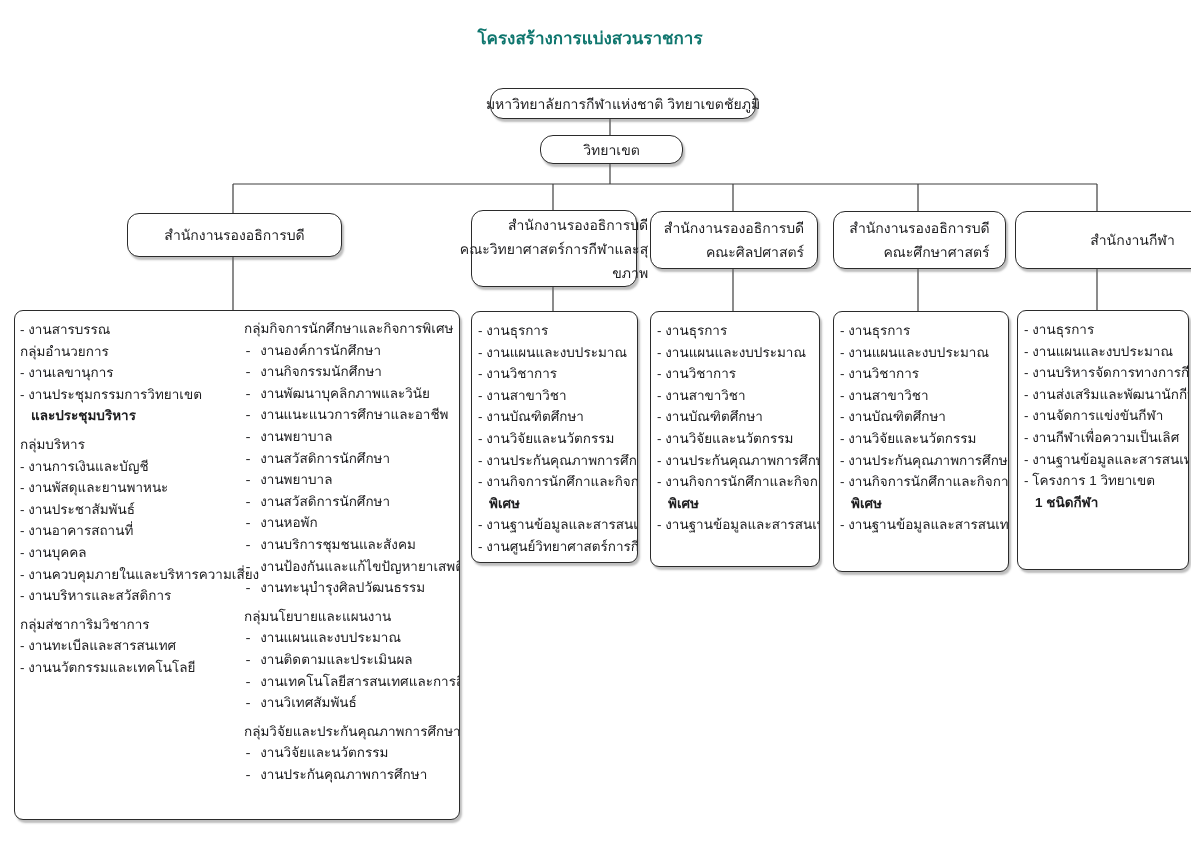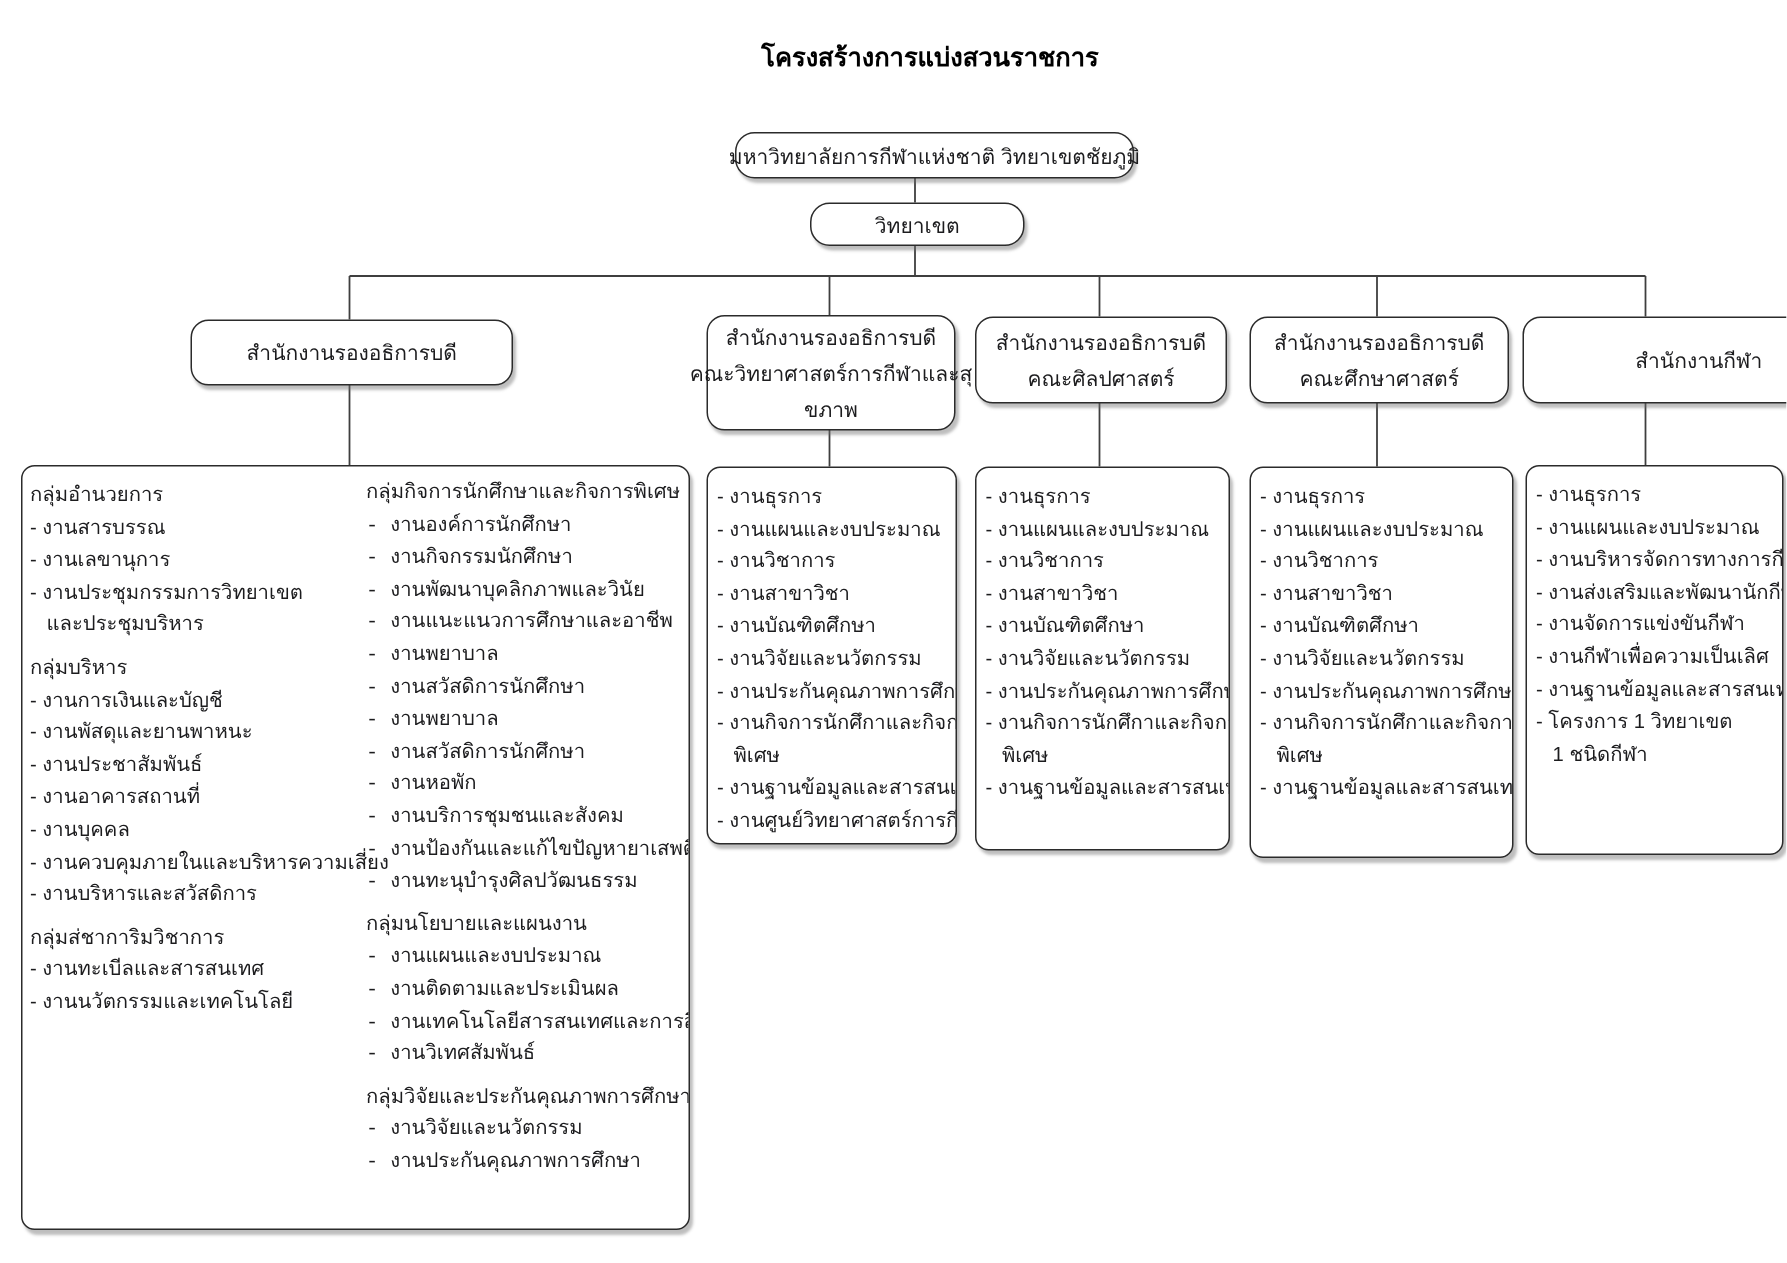--- a/index.html
+++ b/index.html
@@ -2,26 +2,26 @@
 <html><head>
 <meta charset="utf-8">
 <style>
   html,body{margin:0;padding:0;background:#ffffff;}
   .canvas{
     position:relative;width:1191px;height:842px;background:#ffffff;overflow:hidden;
     font-family:"Liberation Sans","DejaVu Sans",sans-serif;color:#1c1c1e;
   }
   svg.wires{position:absolute;left:0;top:0;width:1191px;height:842px;pointer-events:none;}
   .title{
-    position:absolute;left:620px;top:24px;transform:translateX(-50%);
-    font-size:17px;font-weight:bold;white-space:nowrap;color:#000000;
+    position:absolute;left:590px;top:24px;transform:translateX(-50%);
+    font-size:17px;font-weight:bold;white-space:nowrap;color:#0f766e;
   }
   .node{
     position:absolute;background:#ffffff;border:1.4px solid #2b2b2b;
-    display:flex;align-items:center;justify-content:center;text-align:center;
+    display:flex;align-items:center;justify-content:center;text-align:right;
     box-shadow:2px 3px 2px rgba(110,110,110,0.45);
   }
   .pill{border-radius:13px;}
   .head{border-radius:12px;}
   .detail{
     position:absolute;background:#ffffff;border:1.4px solid #2b2b2b;border-radius:9px;
     box-shadow:2px 3px 2px rgba(110,110,110,0.45);overflow:hidden;
   }
   .lbl{font-size:14px;line-height:24px;white-space:nowrap;}
   #root{left:490px;top:88px;width:264px;height:29px;}
@@ -34,21 +34,21 @@
   #detail1{left:14px;top:310px;width:444px;height:508px;}
   #detail2{left:471px;top:311px;width:165px;height:250px;}
   #detail3{left:650px;top:311px;width:168px;height:254px;}
   #detail4{left:833px;top:311px;width:174px;height:259px;}
   #detail5{left:1017px;top:310px;width:170px;height:258px;}
   .col{position:absolute;top:8px;}
   .col.c0{left:5px;width:222px;}
   .col.c1{left:229px;width:212px;font-family:Liberation Mono, monospace;}
   .list{padding:8px 4px 0 6px;}
   .line{font-size:13.5px;line-height:21.6px;white-space:nowrap;}
-  .cont{padding-left:11px;}
+  .cont{padding-left:11px;font-weight:bold;}
   .group{margin-top:7px;}
   .group:first-child{margin-top:0;}
 </style>
 </head>
 <body>
 
 <div class="canvas">
 
   <svg class="wires" viewBox="0 0 1191 842" xmlns="http://www.w3.org/2000/svg">
     <g stroke="#3f3f3f" stroke-width="1.2" fill="none">
@@ -104,22 +104,22 @@
     </div>
   <div class="node head" id="head5">
       <div class="lbl">
         <div>สำนักงานกีฬา</div>
       </div>
     </div>
 
   <div class="detail" id="detail1">
       <div class="col c0">
         <div class="group">
+          <div class="line">- งานสารบรรณ</div>
           <div class="line">กลุ่มอำนวยการ</div>
-          <div class="line">- งานสารบรรณ</div>
           <div class="line">- งานเลขานุการ</div>
           <div class="line">- งานประชุมกรรมการวิทยาเขต</div>
           <div class="line cont">และประชุมบริหาร</div>
         </div>
         <div class="group">
           <div class="line">กลุ่มบริหาร</div>
           <div class="line">- งานการเงินและบัญชี</div>
           <div class="line">- งานพัสดุและยานพาหนะ</div>
           <div class="line">- งานประชาสัมพันธ์</div>
           <div class="line">- งานอาคารสถานที่</div>

